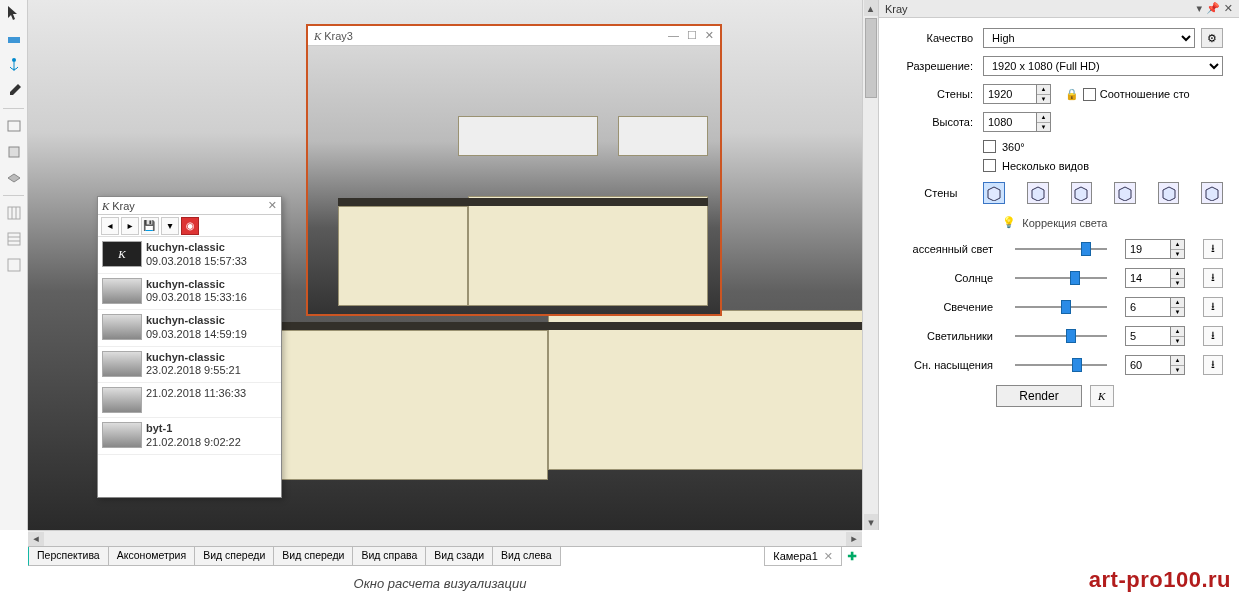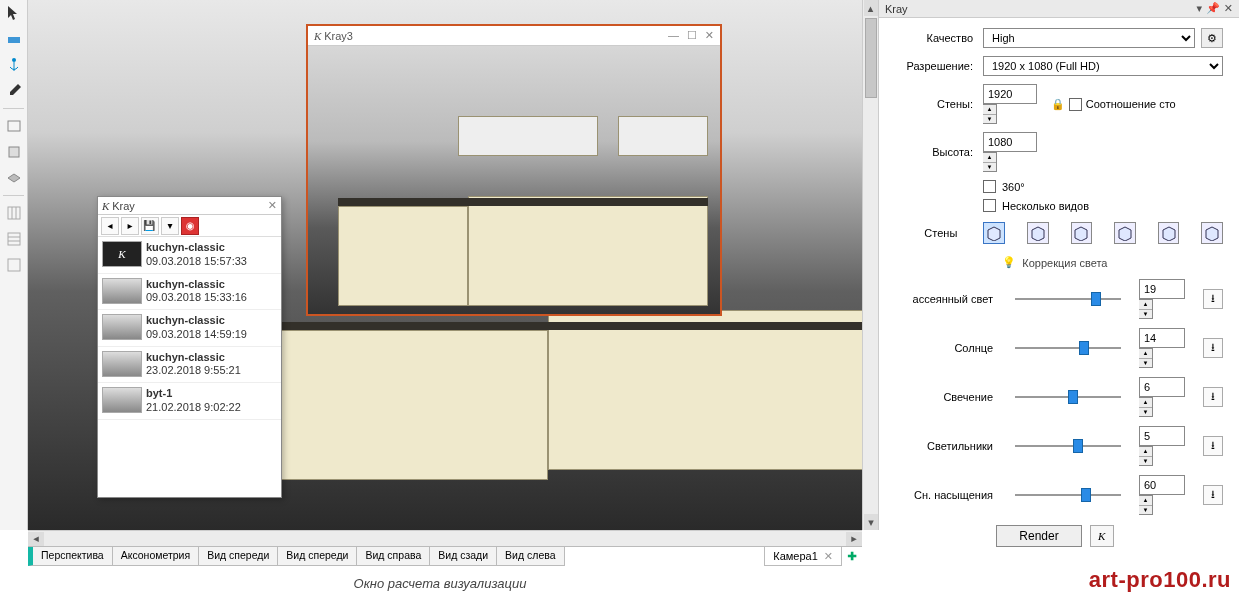--- a/index.html
+++ b/index.html
@@ -33,41 +33,41 @@
 .list-panel .item .thumb { width:40px; height:26px; background: linear-gradient(#ddd,#888); flex-shrink:0; margin:0 4px; border:1px solid #aaa;}
 .list-panel .item .txt { font-size:9px; color:#333; line-height:1.25;}
 .list-panel .item .txt .n { font-weight:bold; }
 
 
 .hscroll { position:absolute; left:28px; top:530px; width:834px; height:16px; background:#ececec; border-top:1px solid #ccc; display:flex; align-items:center; }
 .hscroll .arrow { width:16px; height:14px; background:#ddd; display:flex; align-items:center; justify-content:center; color:#555; cursor:pointer;}
 .hscroll .track { flex:1; height:14px; position:relative;}
 .view-tabs { position:absolute; left:28px; top:546px; width:834px; height:20px; display:flex; align-items:stretch; border-top:1px solid #bbb;}
 .view-tabs .tab { padding: 2px 8px; border:1px solid #bbb; border-top:none; border-left:none; background:#f3f3f3; cursor:pointer; font-size:10.5px; position:relative;}
-.view-tabs .tab:first-child { border-left:5px solid #14b8a6;}
+.view-tabs .tab:first-child { border-left:1px solid #14b8a6;}
 .view-tabs .spacer{flex:1;}
 .view-tabs .camtab { padding:2px 8px; border:1px solid #bbb; border-top:none; background:#fff; font-size:10.5px; display:flex; align-items:center; gap:6px;}
 .view-tabs .camtab .x{color:#999; cursor:pointer;}
 .view-tabs .plus { width:20px; display:flex; align-items:center; justify-content:center; color:#0a6; font-weight:bold; cursor:pointer;}
 
 
 .vscroll { position:absolute; left:862px; top:0; width:16px; height:530px; background:#ececec; border-left:1px solid #ccc;}
 .vscroll .arrow{width:14px; height:16px; background:#ddd; margin:0 auto; display:flex; align-items:center; justify-content:center; color:#555;}
 .vscroll .thumb{position:absolute; left:2px; top:18px; width:12px; height:80px; background:#c7c7c7; border:1px solid #aaa;}
 
 
 .kray-panel { position:absolute; left:878px; top:0; width:361px; height:530px; background:#fff; border-left:1px solid #ccc; }
 .kray-panel .hdr { height:18px; background:#eaeaea; border-bottom:1px solid #ccc; display:flex; align-items:center; padding:0 6px; font-size:11px; color:#333;}
 .kray-panel .hdr .ctrls{ margin-left:auto; display:flex; gap:4px; color:#555;}
 .kray-panel .body { padding:10px 16px 0 8px; }
 .row { display:flex; align-items:center; margin-bottom:8px; gap:6px; }
 .row label { width:90px; text-align:right; padding-right:4px; }
 select.wide { flex:1; height:20px; border:1px solid #888; background:#fff; padding:0 4px;}
 .gearbtn{ width:22px; height:20px; border:1px solid #aaa; background:#eee; display:flex; align-items:center; justify-content:center; cursor:pointer;}
-.spin { display:flex; align-items:flex-start;flex-direction:column; }
+.spin { display:flex; align-items:flex-end; }
 .spin input { width:54px; height:20px; border:1px solid #888; padding:0 4px; text-align:left;}
 .spin .steps{ width:14px; height:20px; display:flex; flex-direction:column; border:1px solid #888; border-left:none;}
 .spin .steps div{flex:1; display:flex; align-items:center; justify-content:center; font-size:6px; background:#eee; cursor:pointer;}
 .spin .steps div:first-child{border-bottom:1px solid #aaa;}
 .lockchk { display:flex; align-items:center; gap:4px; margin-left:8px;}
 .lockchk .lock { color:#c90; }
 .chkline { display:flex; align-items:center; gap:6px; margin:6px 0 6px 96px;}
 .chkbox { width:13px; height:13px; border:1px solid #666; display:inline-block; background:#fff;}
 .walls-row { display:flex; align-items:center; gap:22px; margin:10px 0 12px 0;}
 .walls-row .lab { width:90px; text-align:right; padding-right:4px;}
@@ -222,20 +222,27 @@
       <div class="item">
           <div class="thumb"></div>
           <div class="txt">
             <div class="n">kuchyn-classic</div>
             <div>23.02.2018 9:55:21</div>
           </div>
         </div>
       <div class="item">
           <div class="thumb"></div>
           <div class="txt">
+            <div class="n"></div>
+            <div>21.02.2018 11:36:33</div>
+          </div>
+        </div>
+      <div class="item">
+          <div class="thumb"></div>
+          <div class="txt">
             <div class="n">byt-1</div>
             <div>21.02.2018 9:02:22</div>
           </div>
         </div>
     </div>
   </div>
 </div>
 
 <div class="vscroll">
   <div class="arrow">▴</div>

